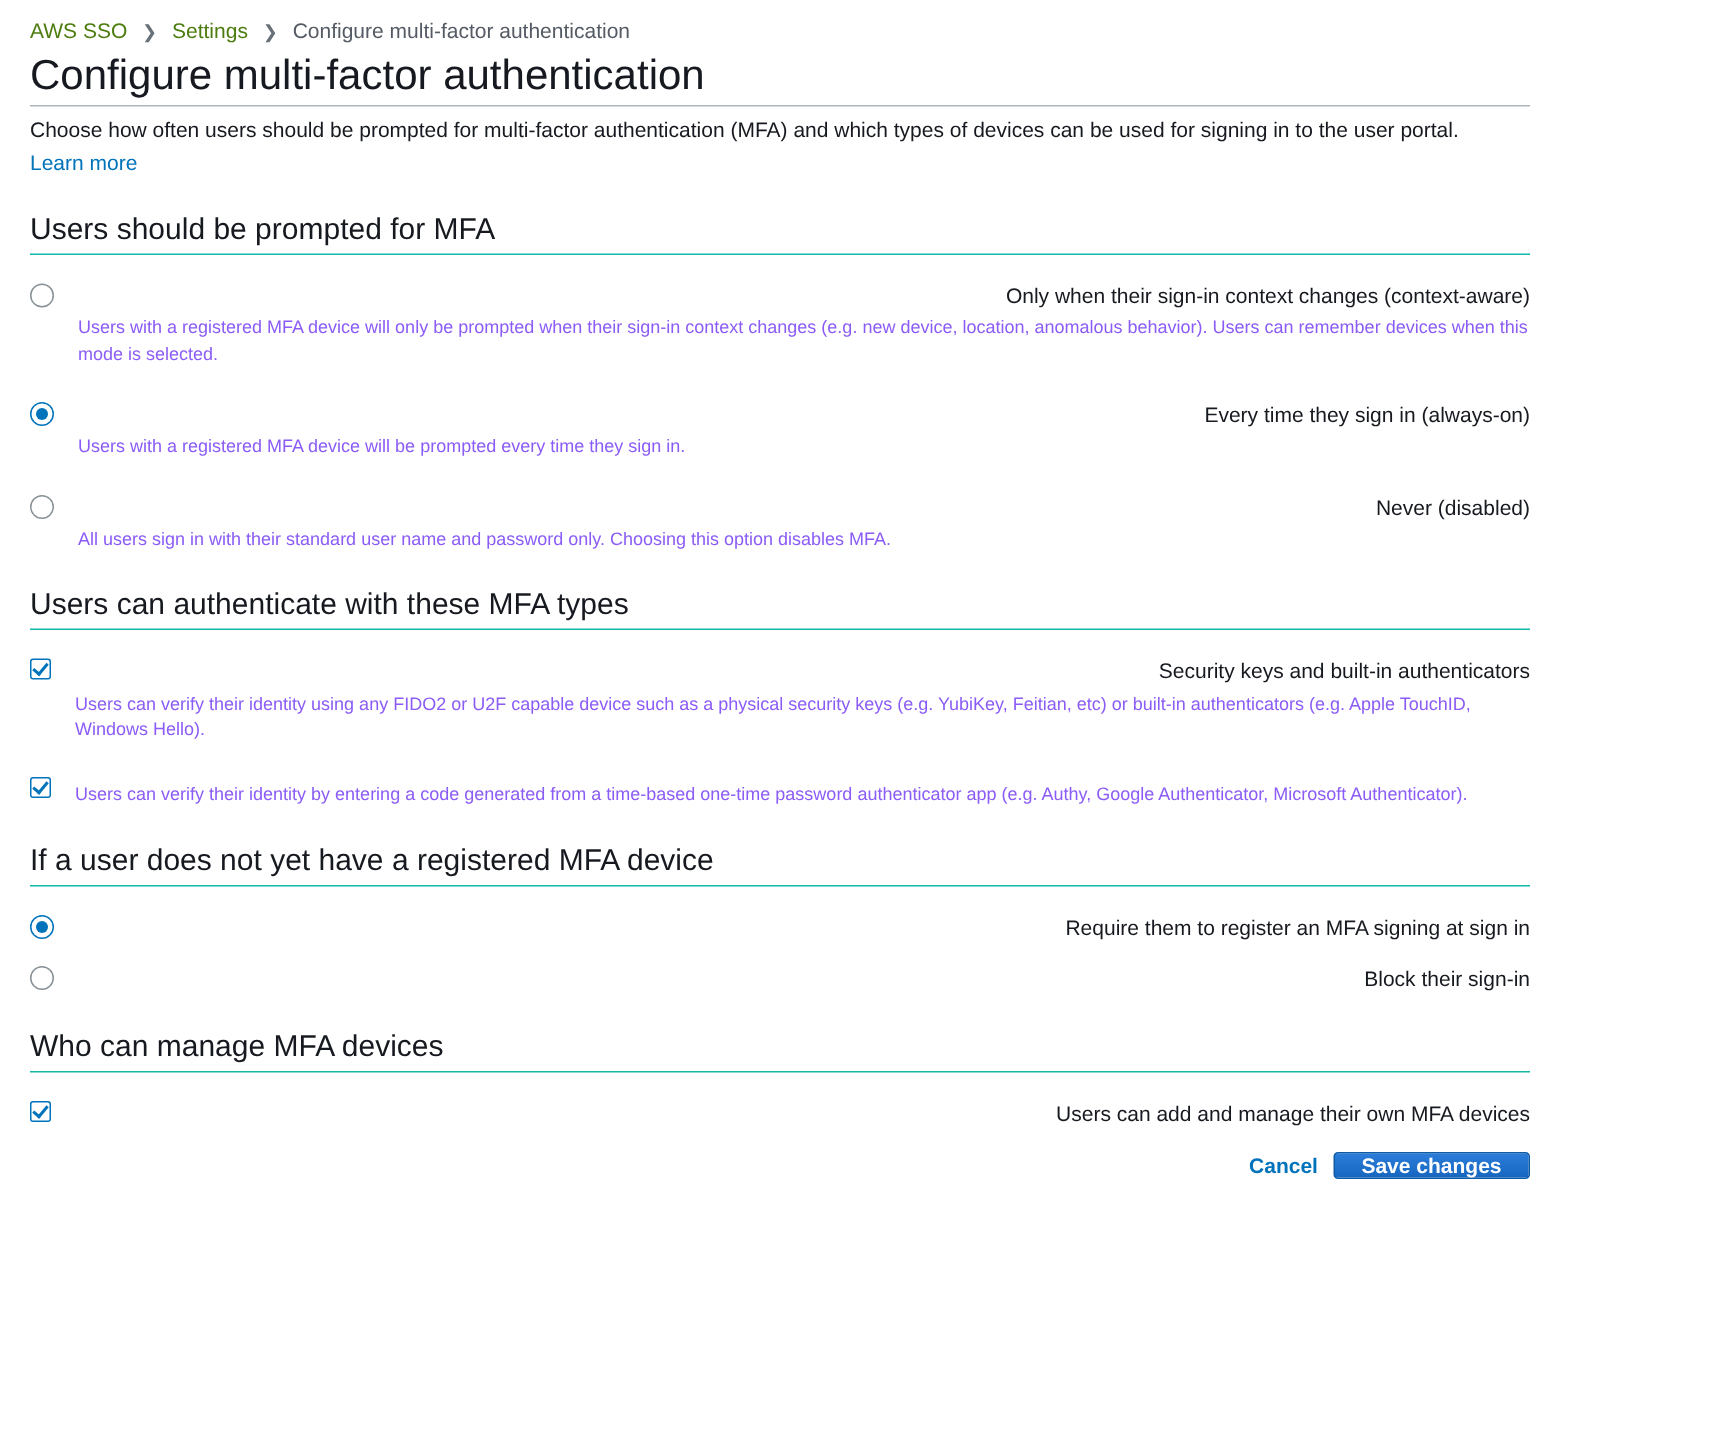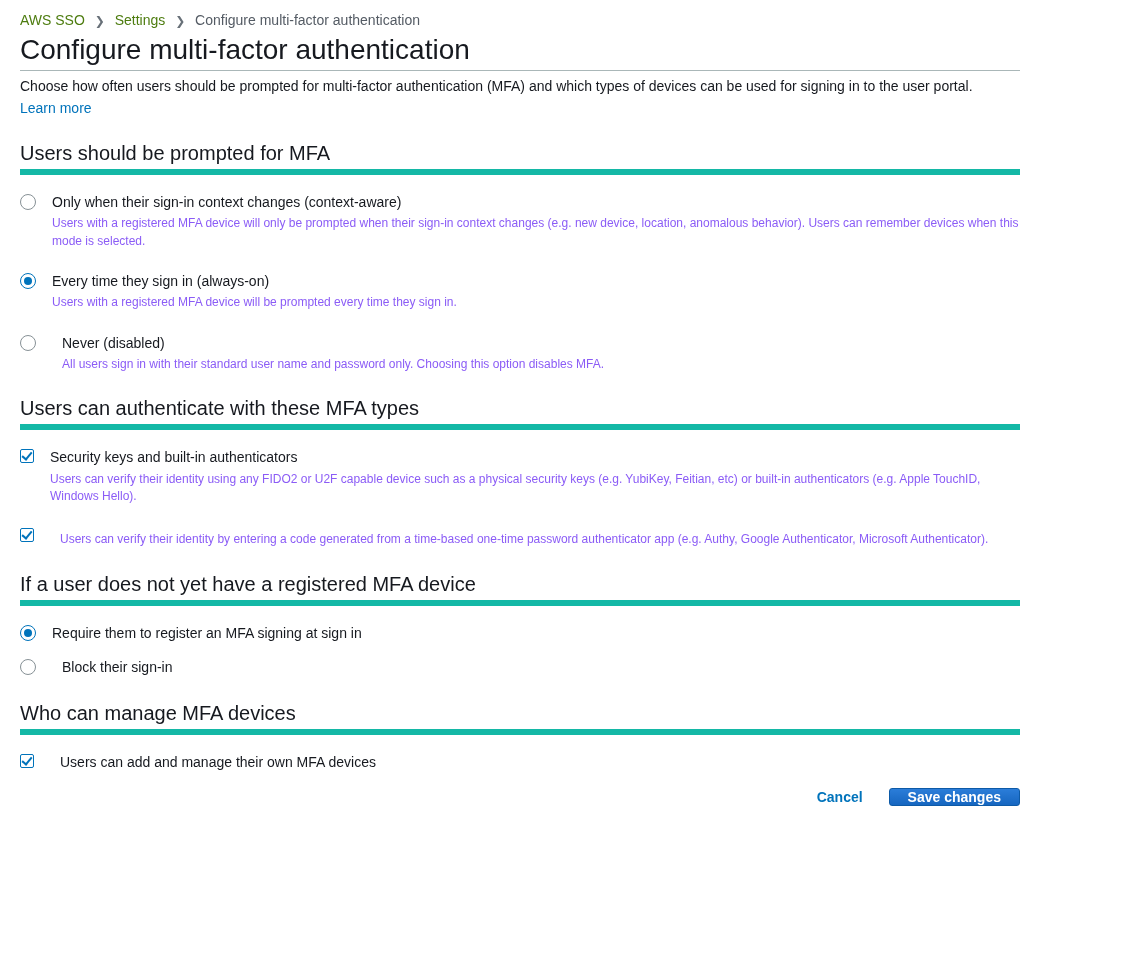--- a/index.html
+++ b/index.html
@@ -47,44 +47,45 @@
     text-decoration: none;
     display: inline-block;
     margin-top: 2px;
   }
   .section-title {
     font-size: 20px;
     font-weight: 400;
     color: #16191f;
     margin: 24px 0 2px 0;
     padding-bottom: 4px;
-    border-bottom: 6px solid #14b8a6;
+    border-bottom: 1px solid #14b8a6;
     width: 1000px;
   }
   .option-group {
     margin-top: 18px;
     width: 1000px;
   }
   .option {
     display: flex;
     align-items: flex-start;
     margin-bottom: 22px;
   }
   .option.compact { margin-bottom: 14px; }
-  .option:last-child { margin-bottom: 0; gap: 10px; }
+  .option:last-child { margin-bottom: 0; }
   .option-control {
     flex: 0 0 auto;
     margin-right: 16px;
     margin-top: 1px;
   }
   .option-body { flex: 1; }
   .option-label {
     font-size: 14px;
     color: #16191f;
     line-height: 1.3;
+    text-align: right;
   }
   .option-desc {
     font-size: 12px;
     color: #8b5cf6;
     margin-top: 4px;
     line-height: 1.45;
   }
   
   .radio {
     width: 16px; height: 16px;
@@ -124,21 +125,20 @@
     border: solid #0073bb;
     border-width: 0 2px 2px 0;
     transform: rotate(40deg);
   }
   
   .footer {
     width: 1000px;
     margin-top: 10px;
     display: flex;
     justify-content: flex-end;
-    gap: 16px;
     align-items: center;
   }
   .btn-cancel {
     background: none;
     border: none;
     color: #0073bb;
     font-weight: 700;
     font-size: 14px;
     cursor: pointer;
     padding: 8px 10px;

